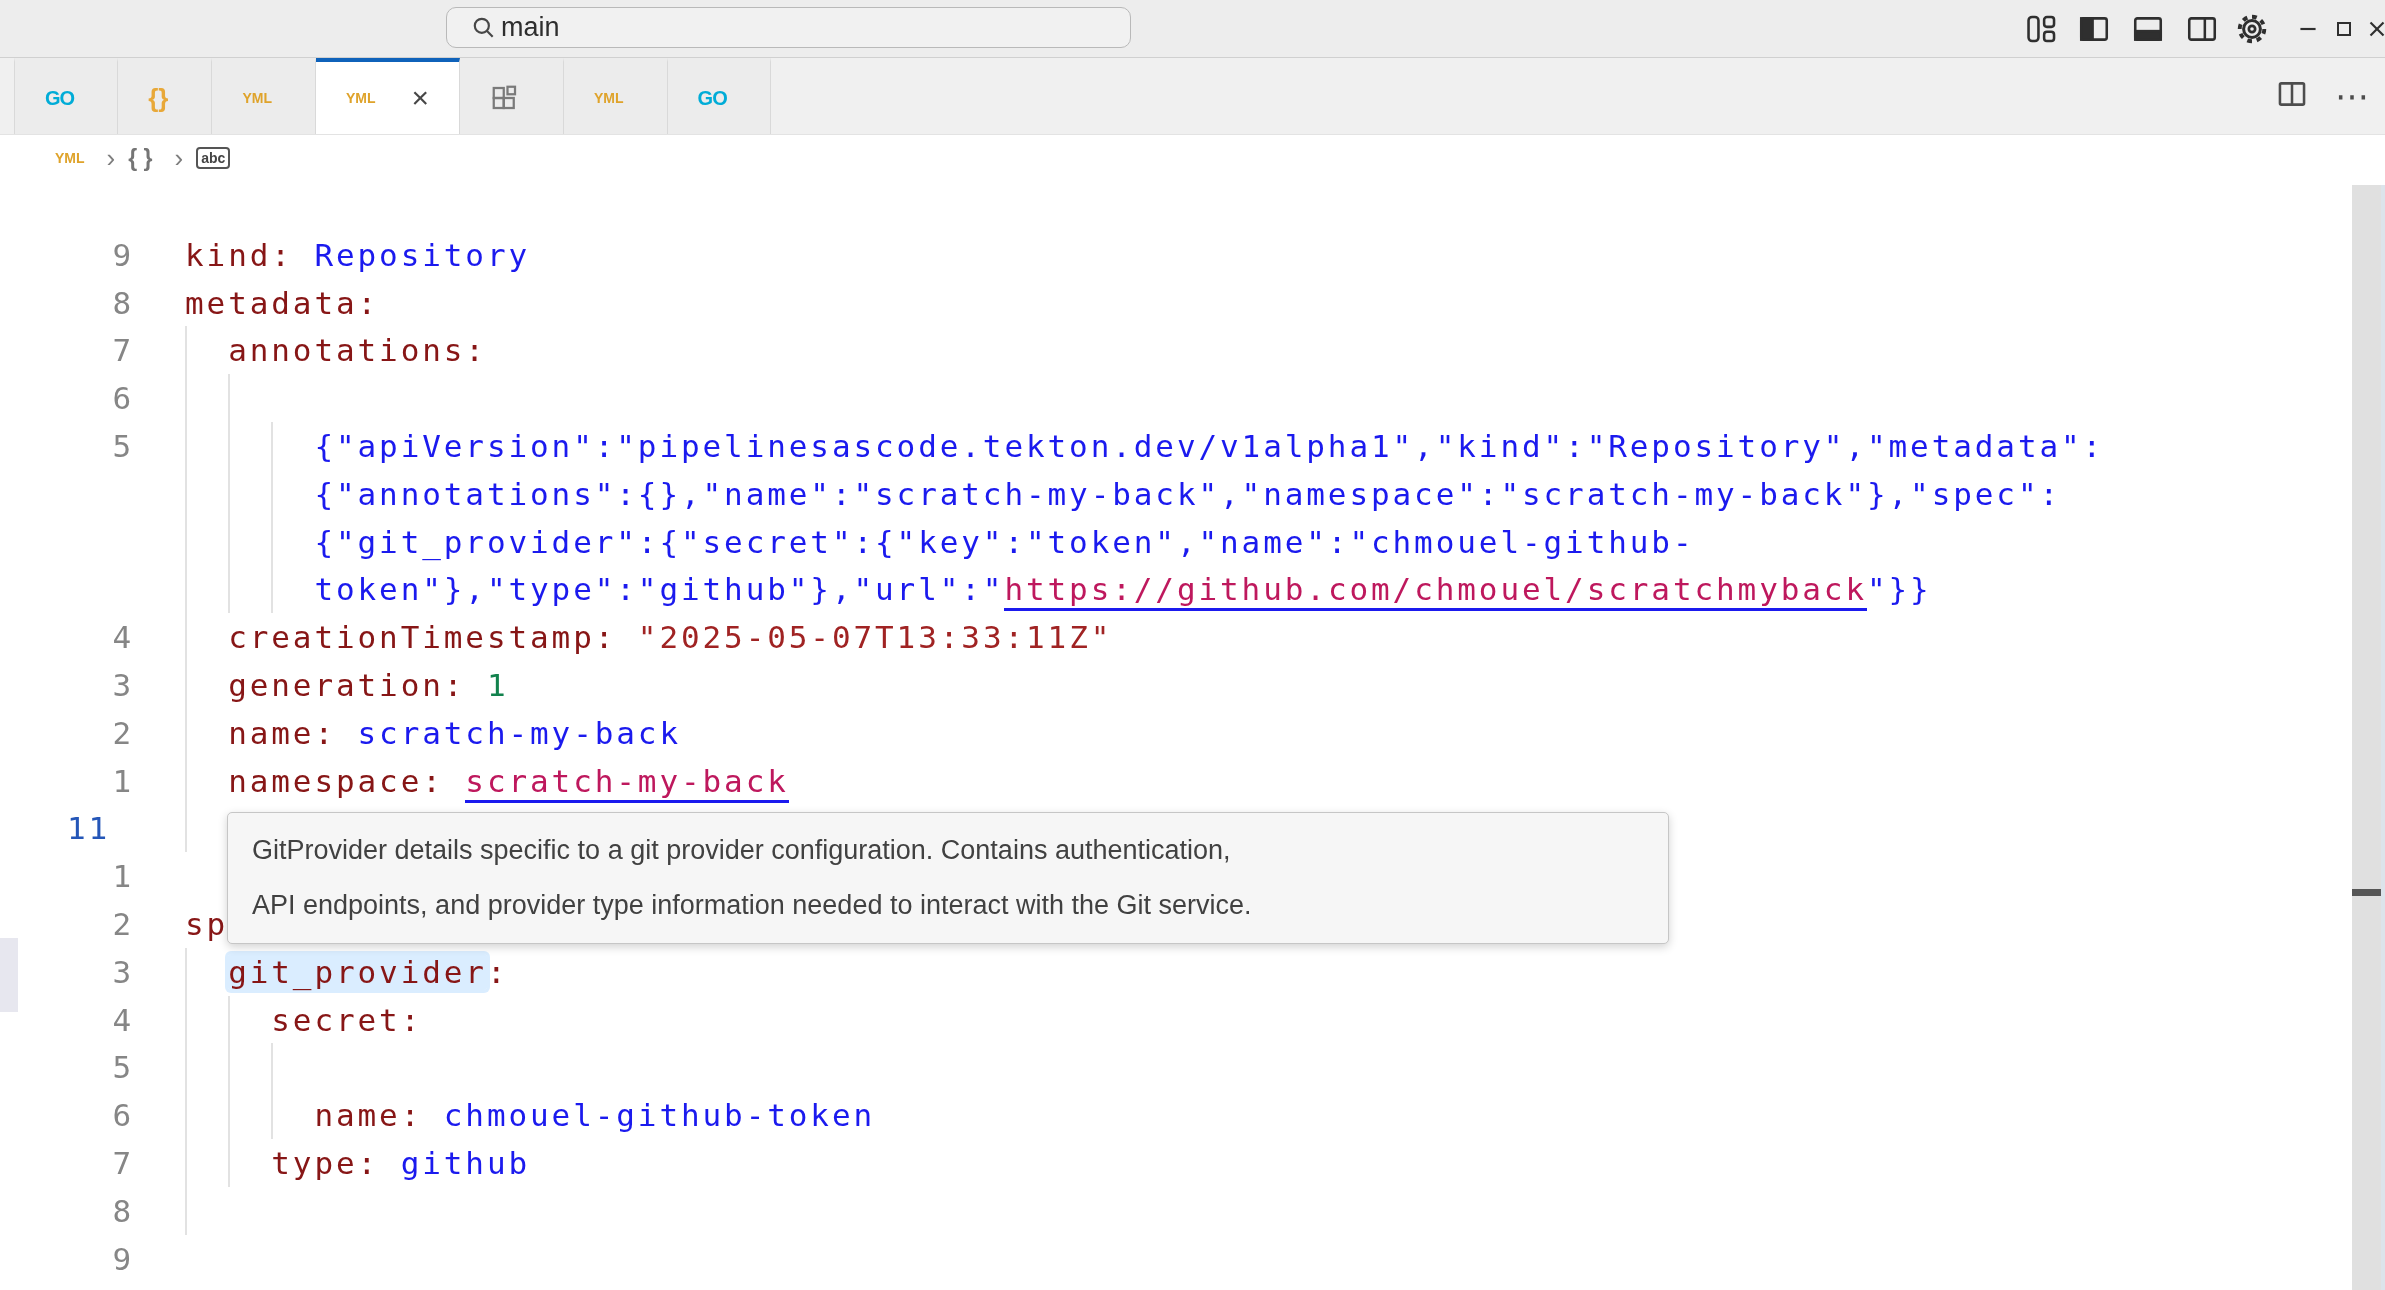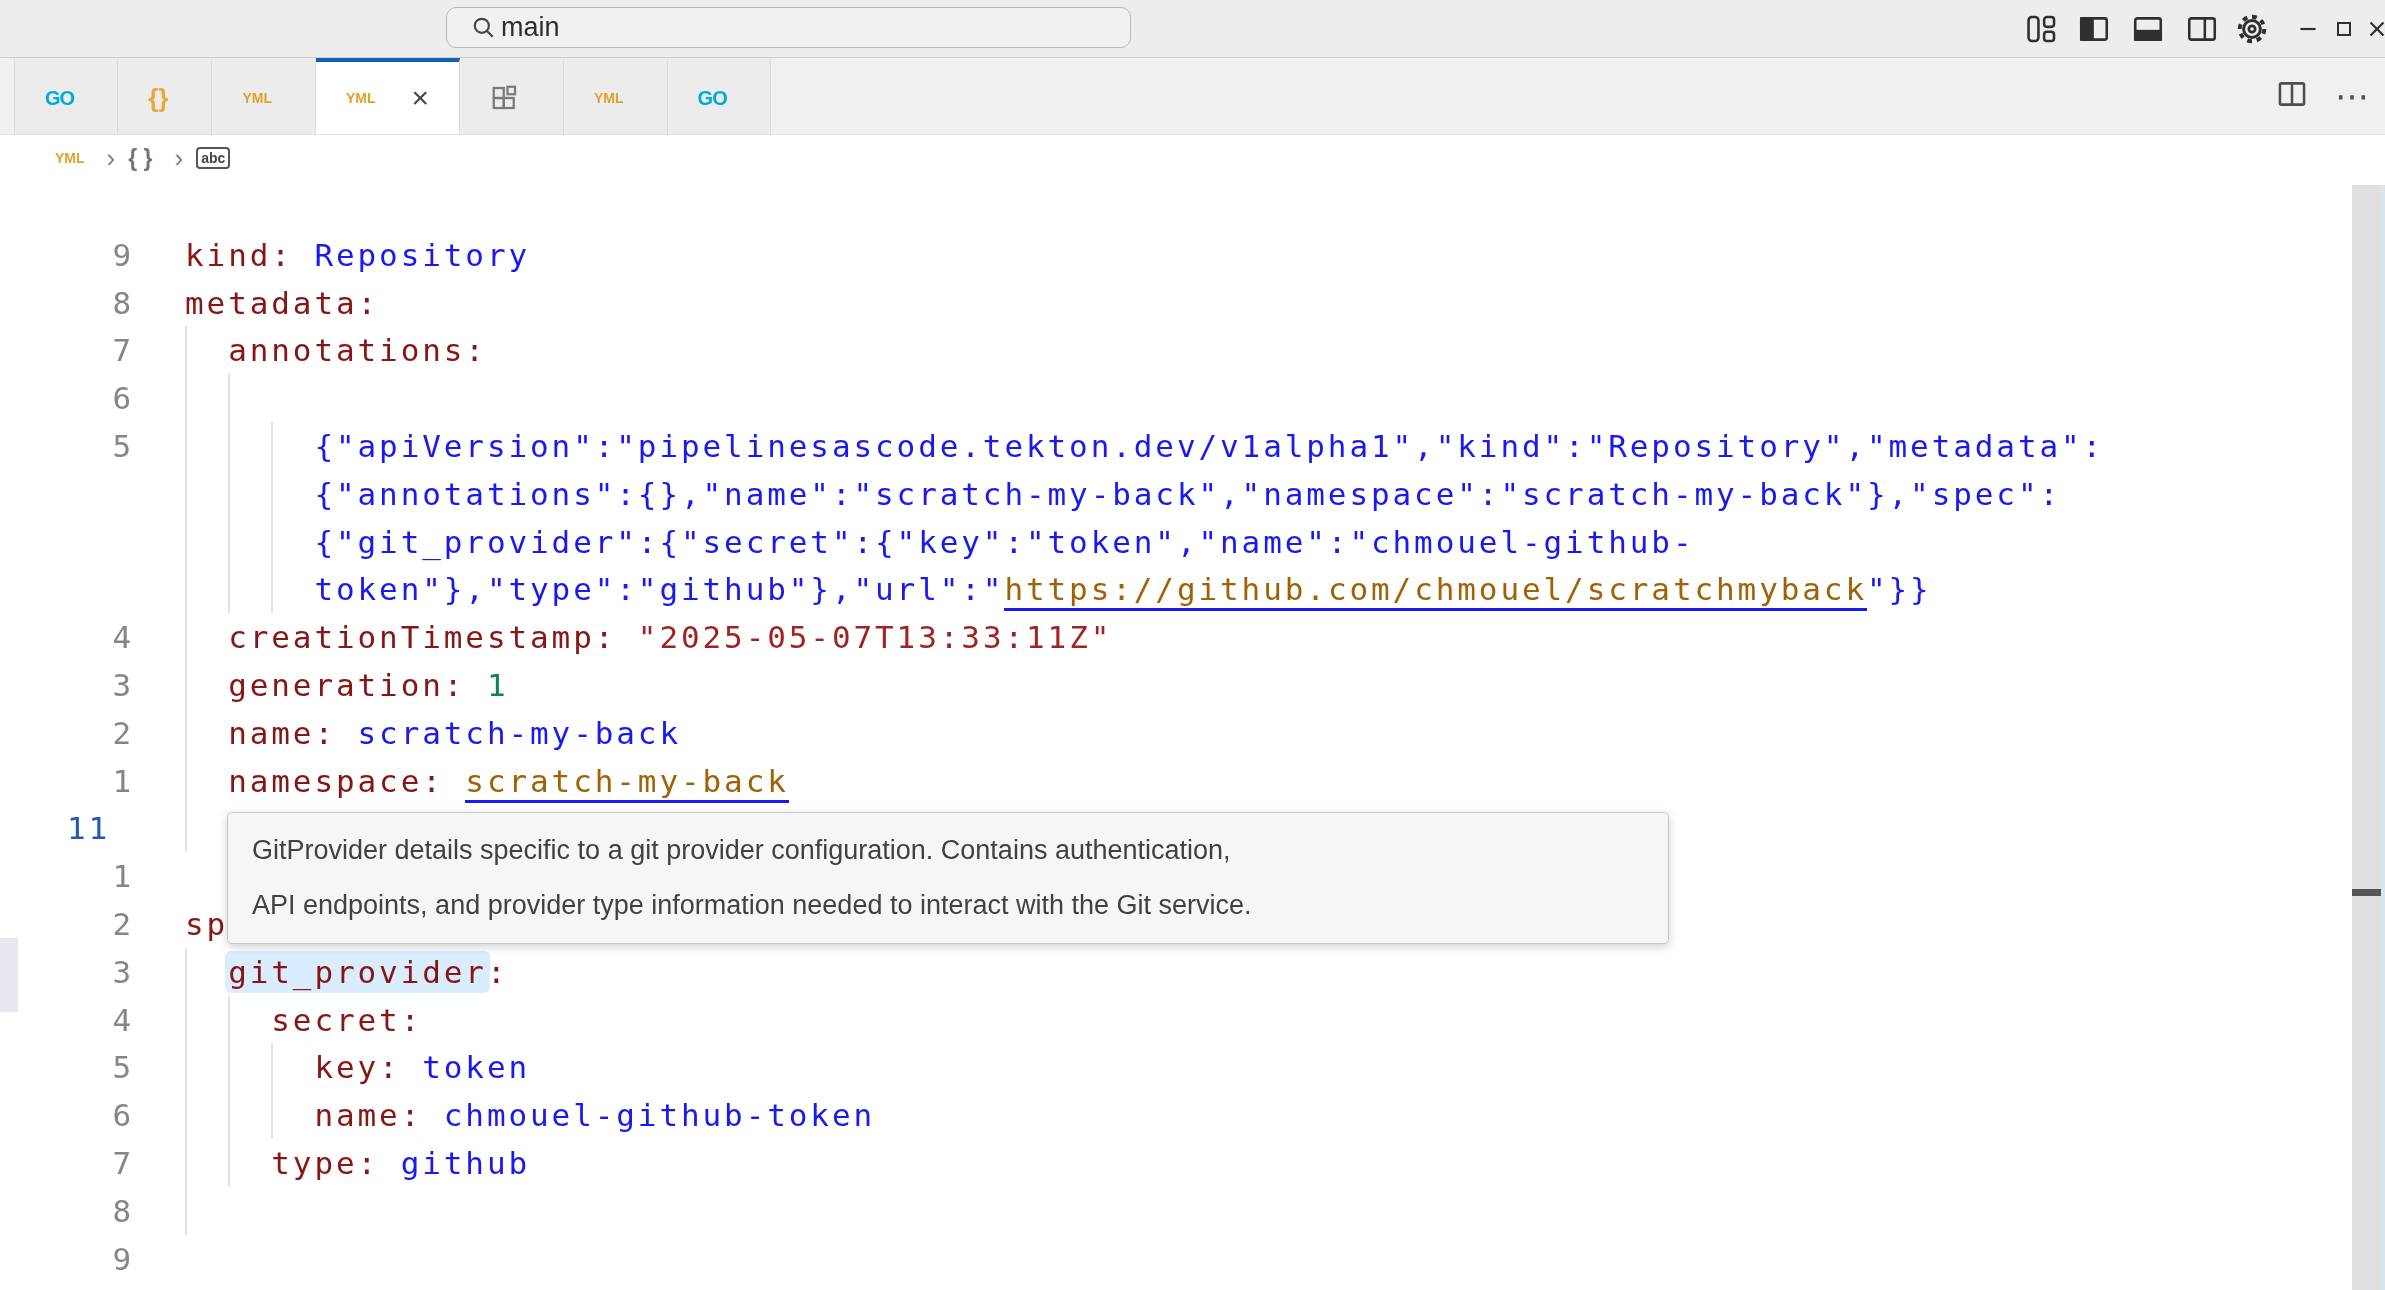--- a/index.html
+++ b/index.html
@@ -48,21 +48,21 @@
   .num{position:absolute;left:0;top:0;width:134px;text-align:right;color:#868686;box-sizing:border-box;}
   .num.cur{text-align:left;padding-left:67px;color:#2456b8;}
   .code{position:absolute;left:185px;top:0;}
   .guide{position:absolute;top:0;width:1.5px;height:48px;background:#e2e2e2;}
   .tk-k{color:#871616;}
   .tk-v{color:#1b1aee;}
   .tk-s{color:#a02323;}
   .tk-n{color:#12824d;}
   .tk-o{color:#cb1eb8;}
   .tk-w{color:#1e1e1e;}
-  .tk-l{color:#a16207;border-bottom:3px solid #1b1aee;padding-bottom:1px;}
+  .tk-l{color:#be185d;border-bottom:3px solid #1b1aee;padding-bottom:1px;}
   .hl{background:rgba(173,214,255,.45);border-radius:3px;box-shadow:0 0 0 3px rgba(173,214,255,.45);}
   
   .hover-tip{
     position:absolute;left:227px;top:812px;width:1442px;box-sizing:border-box;
     background:#f6f6f6;border:1px solid #c6c6c6;border-radius:5px;
     box-shadow:0 3px 10px rgba(0,0,0,.18);padding:10px 24px;z-index:10;
   }
   .hover-tip .tline{font-size:27px;color:#414141;line-height:55px;white-space:nowrap;}
   
   .left-strip{position:absolute;left:0;top:938px;width:18px;height:74px;background:#e7e7ef;}
@@ -210,21 +210,21 @@
     <div class="row" style="top: 384.4px;"><span class="guide" style="left: 185px;"></span><span class="guide" style="left: 228.13px;"></span><span class="guide" style="left: 271.26px;"></span><span class="num"></span><span class="code"><span class="tk-v">      token"},"type":"github"},"url":"</span><span class="tk-l">https://github.com/chmouel/scratchmyback</span><span class="tk-v">"}}</span></span></div>
     <div class="row" style="top: 432.2px;"><span class="guide" style="left: 185px;"></span><span class="num">4</span><span class="code"><span class="tk-k">  creationTimestamp:</span><span class="tk-w"> </span><span class="tk-s">"2025-05-07T13:33:11Z"</span></span></div>
     <div class="row" style="top: 480px;"><span class="guide" style="left: 185px;"></span><span class="num">3</span><span class="code"><span class="tk-k">  generation:</span><span class="tk-w"> </span><span class="tk-n">1</span></span></div>
     <div class="row" style="top: 527.8px;"><span class="guide" style="left: 185px;"></span><span class="num">2</span><span class="code"><span class="tk-k">  name:</span><span class="tk-w"> </span><span class="tk-v">scratch-my-back</span></span></div>
     <div class="row" style="top: 575.6px;"><span class="guide" style="left: 185px;"></span><span class="num">1</span><span class="code"><span class="tk-k">  namespace:</span><span class="tk-w"> </span><span class="tk-l">scratch-my-back</span></span></div>
     <div class="row" style="top: 623.4px;"><span class="guide" style="left: 185px;"></span><span class="num cur">11</span><span class="code"><span class="tk-k">  resourceVersion:</span><span class="tk-w"> </span><span class="tk-s">"1517"</span></span></div>
     <div class="row" style="top: 671.2px;"><span class="num">1</span><span class="code"></span></div>
     <div class="row" style="top: 719px;"><span class="num">2</span><span class="code"><span class="tk-k">spec:</span></span></div>
     <div class="row" style="top: 766.8px;"><span class="guide" style="left: 185px;"></span><span class="num">3</span><span class="code"><span class="tk-w">  </span><span class="tk-k hl">git_provider</span><span class="tk-k">:</span></span></div>
     <div class="row" style="top: 814.6px;"><span class="guide" style="left: 185px;"></span><span class="guide" style="left: 228.13px;"></span><span class="num">4</span><span class="code"><span class="tk-k">    secret:</span></span></div>
-    <div class="row" style="top: 862.4px;"><span class="guide" style="left: 185px;"></span><span class="guide" style="left: 228.13px;"></span><span class="guide" style="left: 271.26px;"></span><span class="num">5</span><span class="code"><span class="tk-k">      key:</span><span class="tk-w"> </span><span class="tk-v">token</span></span></div>
+    <div class="row" style="top: 862.4px;"><span class="guide" style="left: 185px;"></span><span class="guide" style="left: 228.13px;"></span><span class="guide" style="left: 271.26px;"></span><span class="num">5</span></div>
     <div class="row" style="top: 910.2px;"><span class="guide" style="left: 185px;"></span><span class="guide" style="left: 228.13px;"></span><span class="guide" style="left: 271.26px;"></span><span class="num">6</span><span class="code"><span class="tk-k">      name:</span><span class="tk-w"> </span><span class="tk-v">chmouel-github-token</span></span></div>
     <div class="row" style="top: 958px;"><span class="guide" style="left: 185px;"></span><span class="guide" style="left: 228.13px;"></span><span class="num">7</span><span class="code"><span class="tk-k">    type:</span><span class="tk-w"> </span><span class="tk-v">github</span></span></div>
     <div class="row" style="top: 1005.8px;"><span class="guide" style="left: 185px;"></span><span class="num">8</span></div>
     <div class="row" style="top: 1053.6px;"><span class="num">9</span><span class="code"></span></div>
   </div>
 
 <div class="left-strip"></div>
 <div class="vscroll"></div>
 <div class="vscroll-marker"></div>
 <div class="ruler-edge"></div>

